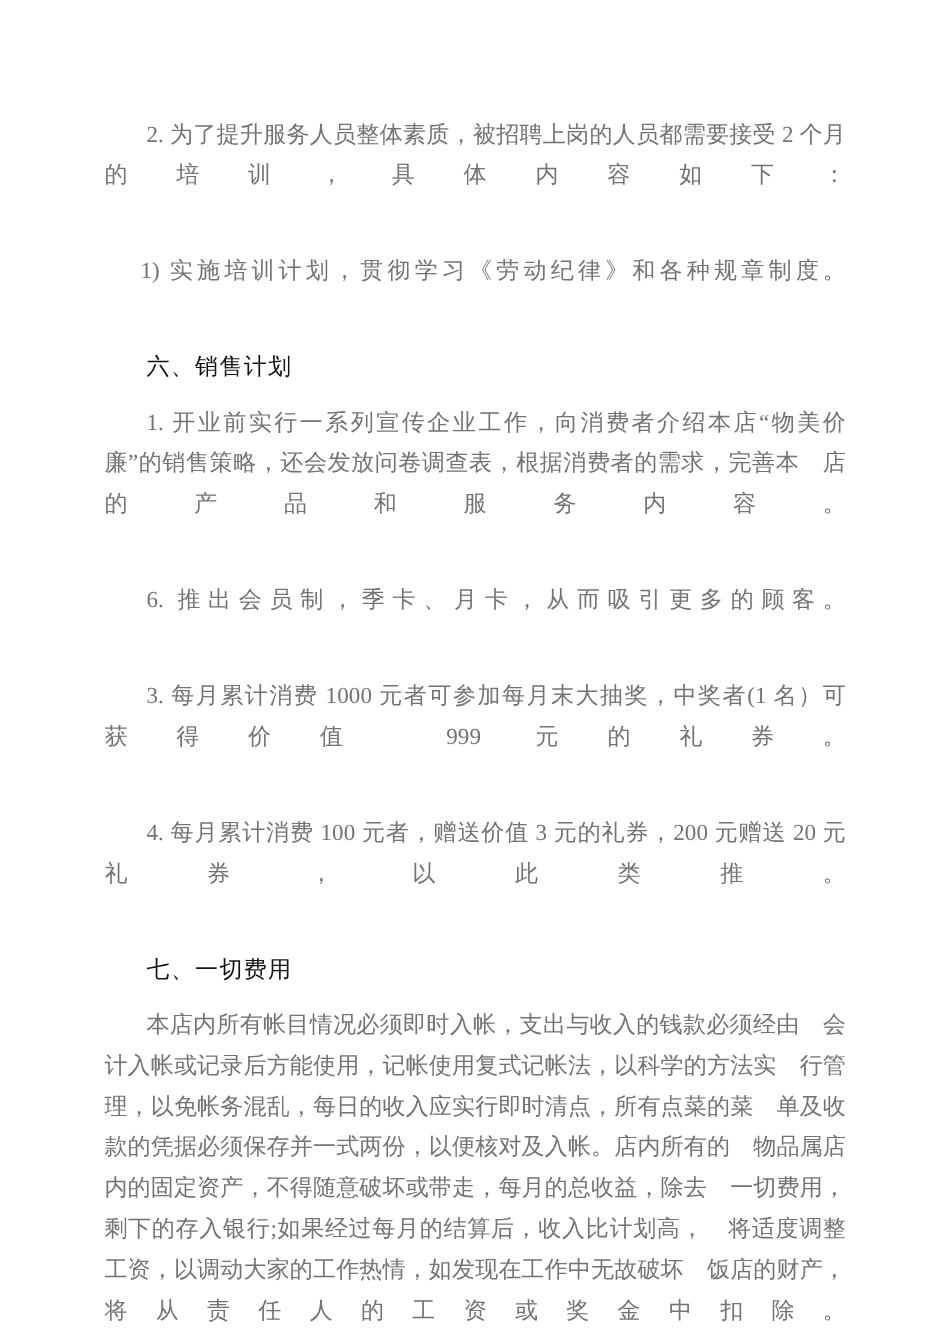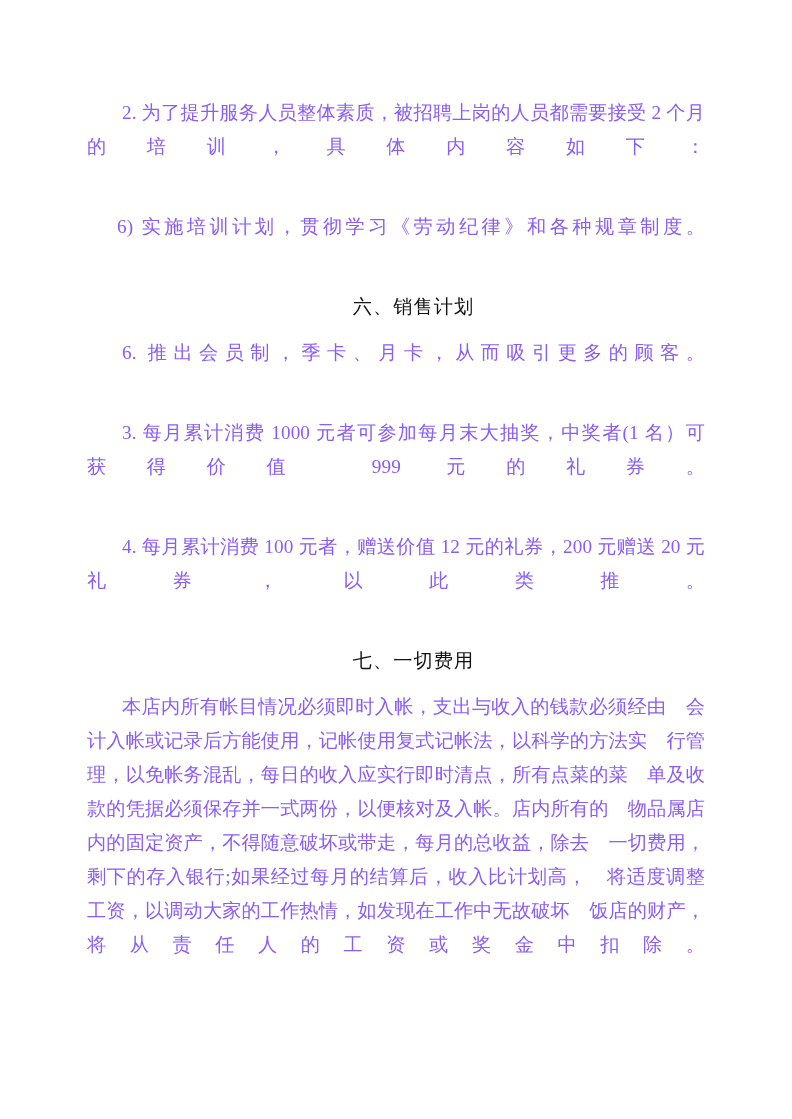--- a/index.html
+++ b/index.html
@@ -23,21 +23,21 @@
     left: 87px;
     top: 96px;
     width: 618px;
   }
 
   
   .para {
     font-family: "Liberation Serif", "DejaVu Serif", serif;
     font-size: 19.2px;
     line-height: 34px;
-    color: #8b5cf6;
+    color: #737373;
     text-align: justify;
     text-justify: inter-character;
     margin: 0 0 12px 0;
     text-indent: 35px;
     white-space: pre-wrap;
     letter-spacing: 0.1px;
     -webkit-font-smoothing: antialiased;
   }
 
   
@@ -46,21 +46,21 @@
     display: inline-block;
     width: 100%;
   }
 
   
   .heading {
     font-family: "Liberation Serif", "DejaVu Serif", serif;
     font-size: 19.2px;
     line-height: 34px;
     color: #121212;
-    text-align: center;
+    text-align: left;
     margin: 0 0 12px 0;
     text-indent: 35px;
     letter-spacing: 1.1px;
     white-space: pre-wrap;
   }
 
   
   .subitem {
     text-indent: 30px;
   }
@@ -74,30 +74,31 @@
 </style>
 </head>
 <body>
 
 <div class="page">
   <div class="text-block">
 
     <p class="para">2. 为了提升服务人员整体素质，被招聘上岗的人员都需要接受 2 个月的培训，具体内容如下：</p>
 
 
-    <p class="para subitem">6) 实施培训计划，贯彻学习《劳动纪律》和各种规章制度。</p>
+    <p class="para subitem">1) 实施培训计划，贯彻学习《劳动纪律》和各种规章制度。</p>
 
 
     <p class="heading">六、销售计划</p>
 
+    <p class="para">1. 开业前实行一系列宣传企业工作，向消费者介绍本店“物美价　廉”的销售策略，还会发放问卷调查表，根据消费者的需求，完善本　店的产品和服务内容。</p>
 
     <p class="para">6. 推出会员制，季卡、月卡，从而吸引更多的顾客。</p>
 
     <p class="para">3. 每月累计消费 1000 元者可参加每月末大抽奖，中奖者(1 名）可　获得价值 999 元的礼券。</p>
 
-    <p class="para">4. 每月累计消费 100 元者，赠送价值 12 元的礼券，200 元赠送 20 元礼券，以此类推。</p>
+    <p class="para">4. 每月累计消费 100 元者，赠送价值 3 元的礼券，200 元赠送 20 元礼券，以此类推。</p>
 
     <p class="heading">七、一切费用</p>
 
     <p class="para dense">本店内所有帐目情况必须即时入帐，支出与收入的钱款必须经由　会计入帐或记录后方能使用，记帐使用复式记帐法，以科学的方法实　行管理，以免帐务混乱，每日的收入应实行即时清点，所有点菜的菜　单及收款的凭据必须保存并一式两份，以便核对及入帐。店内所有的　物品属店内的固定资产，不得随意破坏或带走，每月的总收益，除去　一切费用，剩下的存入银行;如果经过每月的结算后，收入比计划高，　将适度调整工资，以调动大家的工作热情，如发现在工作中无故破坏　饭店的财产，将从责任人的工资或奖金中扣除。</p>
 
   </div>
 </div>
 
 </body></html>

